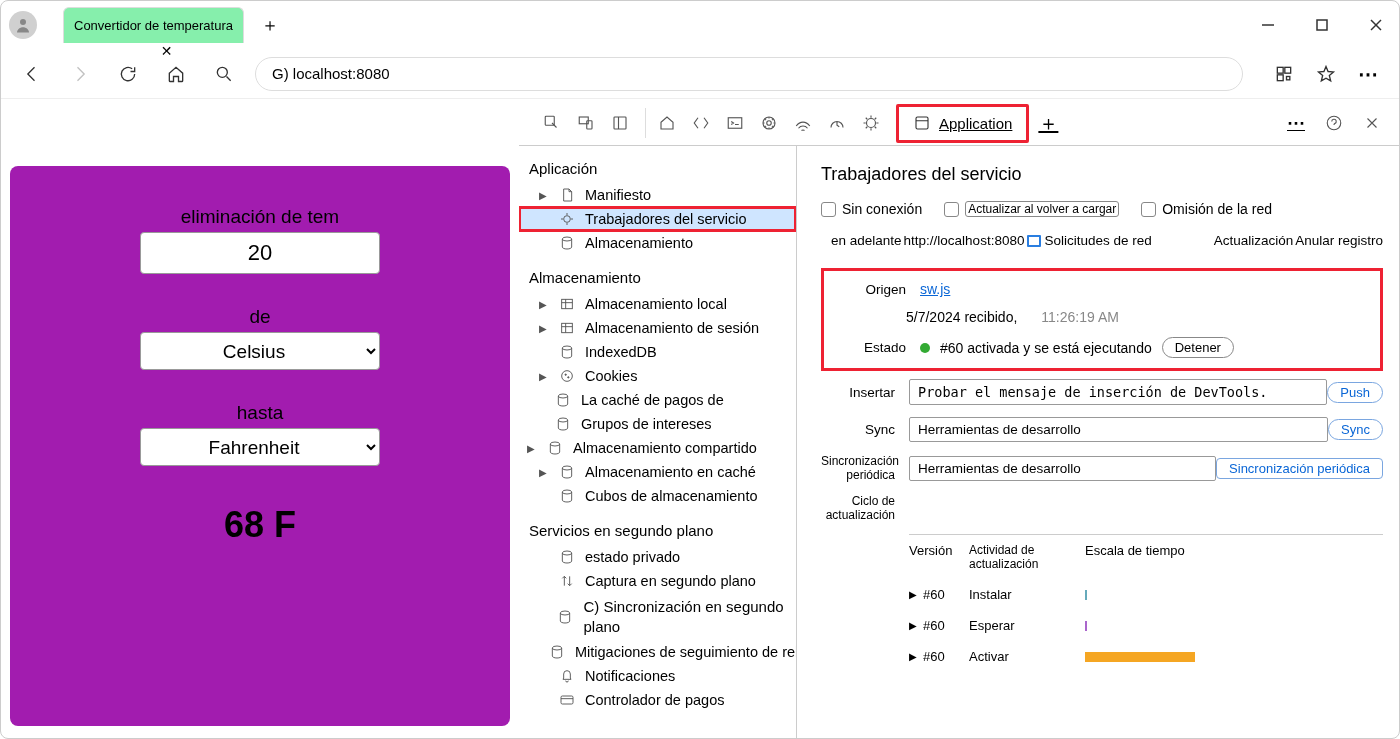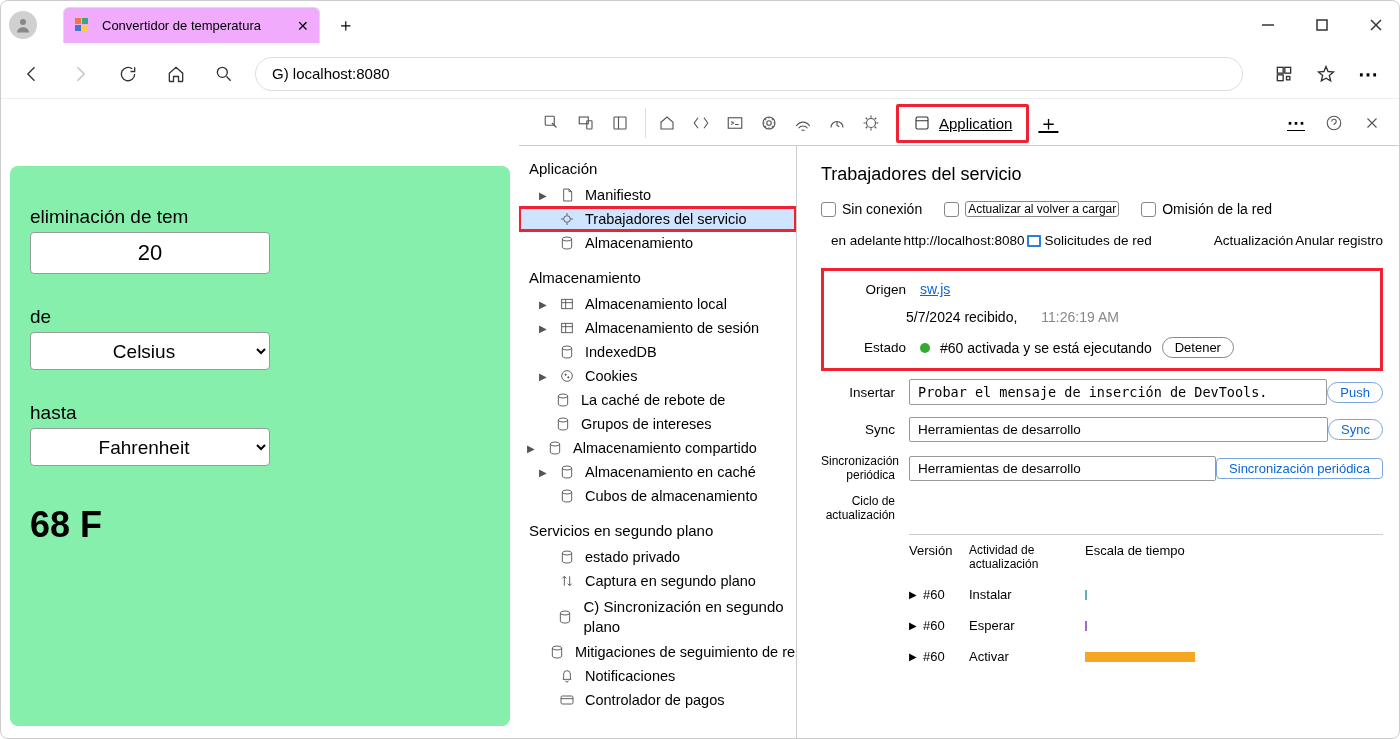--- a/index.html
+++ b/index.html
@@ -1,21 +1,21 @@
 <!DOCTYPE html>
 <html><head>
 <meta charset="utf-8">
 <style>
 * { margin:0; padding:0; box-sizing:border-box; font-family:"Segoe UI",Arial,sans-serif; }
 body { width:1400px; height:739px; background:#fff; overflow:hidden; position:relative; border:1px solid #ccc; border-radius:8px; }
 
 
 .titlebar { height:48px; display:flex; align-items:center; padding:0 8px; }
 .profile { width:28px; height:28px; border-radius:50%; background:#d0d0d0; margin-right:26px; display:flex; align-items:center; justify-content:center; }
-.tab { display:flex; align-items:center; height:36px; border:1px solid #ddd; border-bottom:none; border-radius:6px 6px 0 0; padding:0 10px; gap:10px; background:#f0abfc; }
+.tab { display:flex; align-items:center; height:36px; border:1px solid #ddd; border-bottom:none; border-radius:6px 6px 0 0; padding:0 10px; gap:10px; background:#86efac;flex-direction:column; }
 .tab-fav { width:18px; height:18px; }
 .tab-fav rect{width:6px;height:6px;}
 .tab-title { font-size:13px; }
 .tab-close { font-size:14px; background:none; border:none; cursor:pointer; margin-left:26px; }
 .newtab { width:32px; height:32px; display:flex; align-items:center; justify-content:center; font-size:18px; background:none; border:none; cursor:pointer; margin-left:10px; }
 .winctrls { margin-left:auto; display:flex; gap:24px; align-items:center; }
 .winbtn { width:30px; height:30px; display:flex; align-items:center; justify-content:center; background:none; border:none; font-size:16px; cursor:pointer; }
 
 
 .toolbar { height:50px; display:flex; align-items:center; padding:0 14px; gap:14px; border-bottom:1px solid #eee; }
@@ -32,21 +32,21 @@
 .dicon { width:30px; height:30px; display:flex; align-items:center; justify-content:center; cursor:pointer;}
 .dicon svg{width:18px;height:18px;fill:none;stroke:#555;stroke-width:1.5;}
 .apptab { display:flex; align-items:center; gap:8px; height:39px; padding:0 14px; border:3px solid #e23; border-radius:2px; font-size:15px; }
 .apptab svg{width:18px;height:18px;fill:none;stroke:#333;stroke-width:1.5;}
 .devright{margin-left:auto;display:flex;gap:8px;}
 
 .mainrow{display:flex; height:594px;}
 
 
 .appane { width:518px; height:594px; padding:20px 8px 8px; }
-.card { width:500px; height:560px; margin:0 auto; background:#86efac; border-radius:8px; padding:40px 20px; display:flex; flex-direction:column; align-items:flex-start; font-size:19px; }
+.card { width:500px; height:560px; margin:0 auto; background:#a21caf; border-radius:8px; padding:40px 20px; display:flex; flex-direction:column; align-items:center; font-size:19px; }
 .field-lbl{margin-bottom:4px;}
 .tinput { width:240px; height:42px; border:1px solid #999; border-radius:4px; font-size:22px; text-align:center; margin-bottom:32px; background:#fff; }
 .tsel { width:240px; height:38px; border:1px solid #999; border-radius:4px; font-size:19px; text-align:center; margin-bottom:32px; background:#fff; padding:7px 10px; }
 .result { font-size:36px; font-weight:700; margin-top:6px; }
 
 
 .sidewrap { width:278px; border-right:1px solid #ccc; position:relative; height:594px; overflow:hidden;}
 .side { font-size:14.5px; overflow-y:auto; height:594px; padding-bottom:20px;}
 .side::-webkit-scrollbar{width:16px;}
 .side::-webkit-scrollbar-thumb{background:#c0c0c0;border:4px solid #fff;border-radius:8px;}
@@ -342,21 +342,21 @@
             <circle cx="10" cy="10" r="1" fill="#555"></circle>
             <circle cx="14" cy="14" r="1" fill="#555"></circle>
           </svg>
           <span>Cookies</span>
         </div>
     <div class="sitem nested">
           <svg viewBox="0 0 24 24">
             <ellipse cx="12" cy="6" rx="7" ry="3"></ellipse>
             <path d="M5 6v12c0 1.7 3 3 7 3s7-1.3 7-3V6"></path>
           </svg>
-          <span>La caché de rebote de</span>
+          <span>La caché de pagos de</span>
         </div>
     <div class="sitem nested">
           <svg viewBox="0 0 24 24">
             <ellipse cx="12" cy="6" rx="7" ry="3"></ellipse>
             <path d="M5 6v12c0 1.7 3 3 7 3s7-1.3 7-3V6"></path>
           </svg>
           <span>Grupos de intereses</span>
         </div>
     <div class="sitem indent0">
           <span class="tri">▶</span>

